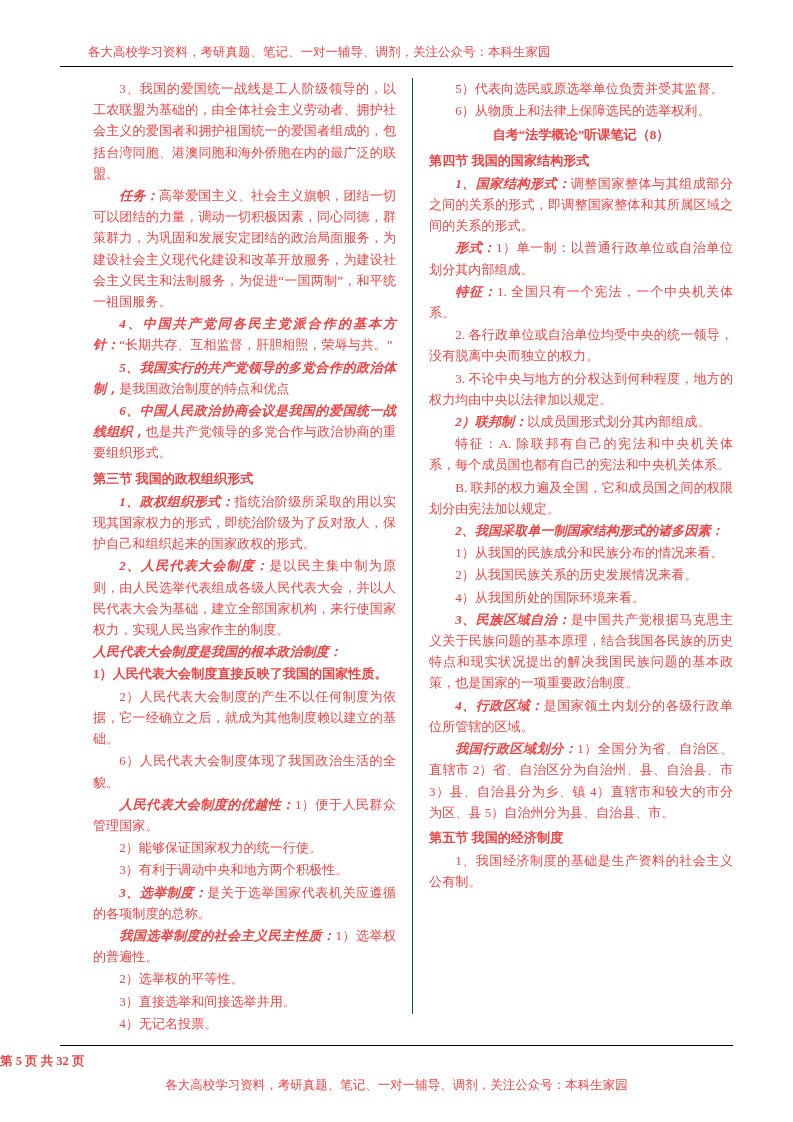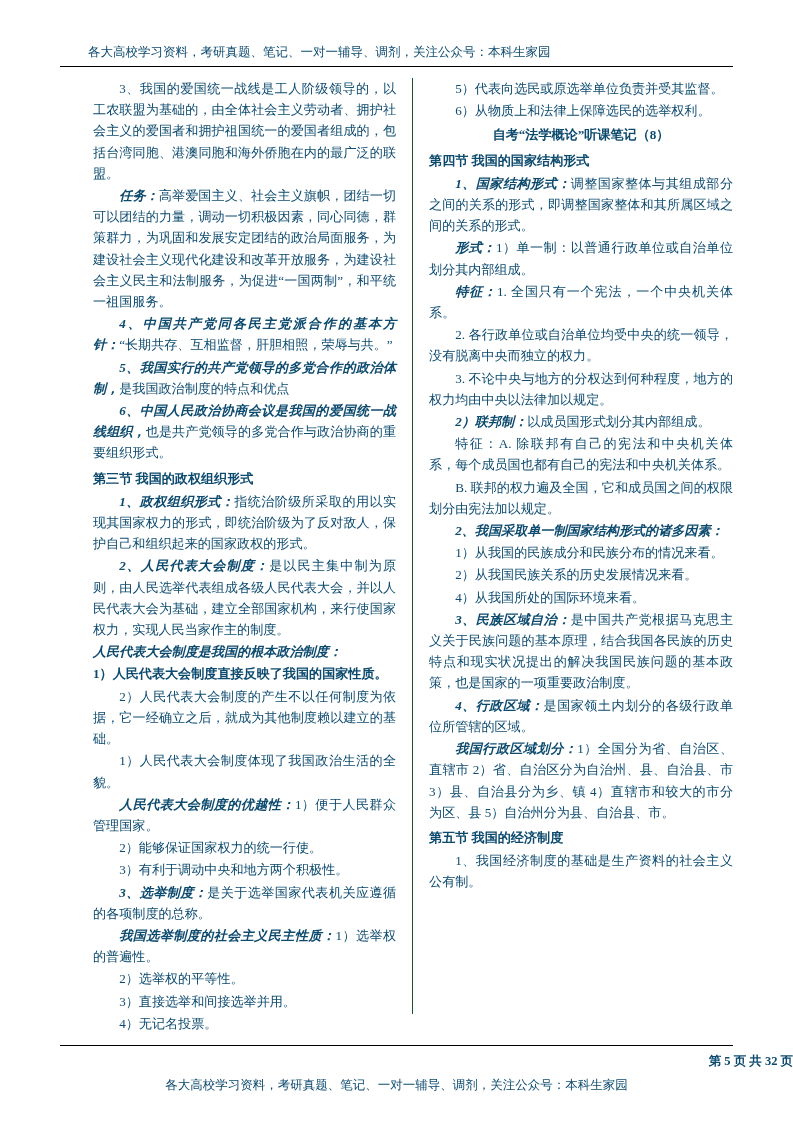--- a/index.html
+++ b/index.html
@@ -6,21 +6,21 @@
     margin: 0;
     padding: 0;
     background: #ffffff;
   }
   .page {
     position: relative;
     width: 793px;
     height: 1122px;
     background: #ffffff;
     font-family: "Liberation Serif", "DejaVu Serif", serif;
-    color: #0c4a6e;
+    color: #ef4444;
     box-sizing: border-box;
     overflow: hidden;
   }
   .header-line {
     position: absolute;
     top: 44px;
     left: 88px;
     right: 60px;
     font-size: 12.5px;
     font-family: "Liberation Serif", "DejaVu Serif", serif;
@@ -89,23 +89,23 @@
     position: absolute;
     bottom: 76px;
     left: 60px;
     right: 60px;
     border-top: 1px solid #000;
     height: 0;
   }
   .footer-page {
     position: absolute;
     bottom: 52px;
-    left: 12px;
+    left: 0;
     right: 0;
-    text-align: right;
+    text-align: left;
     font-size: 12.5px;
     font-weight: bold;
   }
   .footer-note {
     position: absolute;
     bottom: 28px;
     left: 0;
     right: 0;
     text-align: center;
     font-size: 12.5px;
@@ -130,21 +130,21 @@
       <p class="indent2"><span class="bi">6、中国人民政治协商会议是我国的爱国统一战线组织，</span><span>也是共产党领导的多党合作与政治协商的重要组织形式。</span></p>
 
       <p class="sec-title">第三节 我国的政权组织形式</p>
 
       <p class="indent2"><span class="bi">1、政权组织形式：</span><span>指统治阶级所采取的用以实现其国家权力的形式，即统治阶级为了反对敌人，保护自己和组织起来的国家政权的形式。</span></p>
       <p class="indent2"><span class="bi">2、人民代表大会制度：</span><span>是以民主集中制为原则，由人民选举代表组成各级人民代表大会，并以人民代表大会为基础，建立全部国家机构，来行使国家权力，实现人民当家作主的制度。</span></p>
 
       <p class="indent2 hang"><span class="bi">人民代表大会制度是我国的根本政治制度：</span></p>
       <p class="noindent">1）人民代表大会制度直接反映了我国的国家性质。</p>
       <p class="indent2">2）人民代表大会制度的产生不以任何制度为依据，它一经确立之后，就成为其他制度赖以建立的基础。</p>
-      <p class="indent2">1）人民代表大会制度体现了我国政治生活的全貌。</p>
+      <p class="indent2">6）人民代表大会制度体现了我国政治生活的全貌。</p>
 
       <p class="indent2"><span class="bi">人民代表大会制度的优越性：</span><span>1）便于人民群众管理国家。</span></p>
       <p class="indent2">2）能够保证国家权力的统一行使。</p>
       <p class="indent2">3）有利于调动中央和地方两个积极性。</p>
 
       <p class="indent2"><span class="bi">3、选举制度：</span><span>是关于选举国家代表机关应遵循的各项制度的总称。</span></p>
 
       <p class="indent2"><span class="bi">我国选举制度的社会主义民主性质：</span><span>1）选举权的普遍性。</span></p>
       <p class="indent2">2）选举权的平等性。</p>
       <p class="indent2">3）直接选举和间接选举并用。</p>

